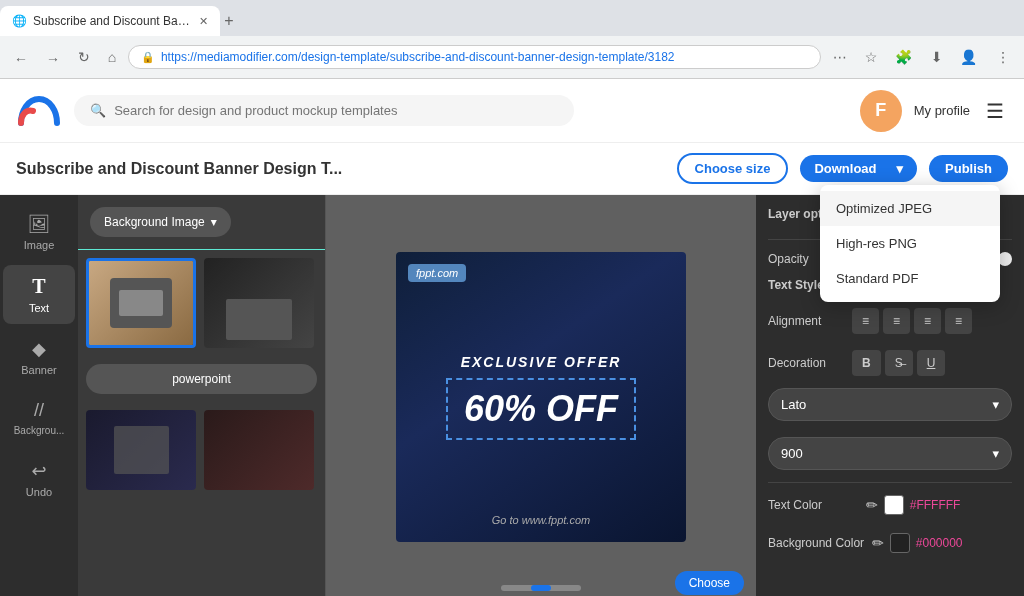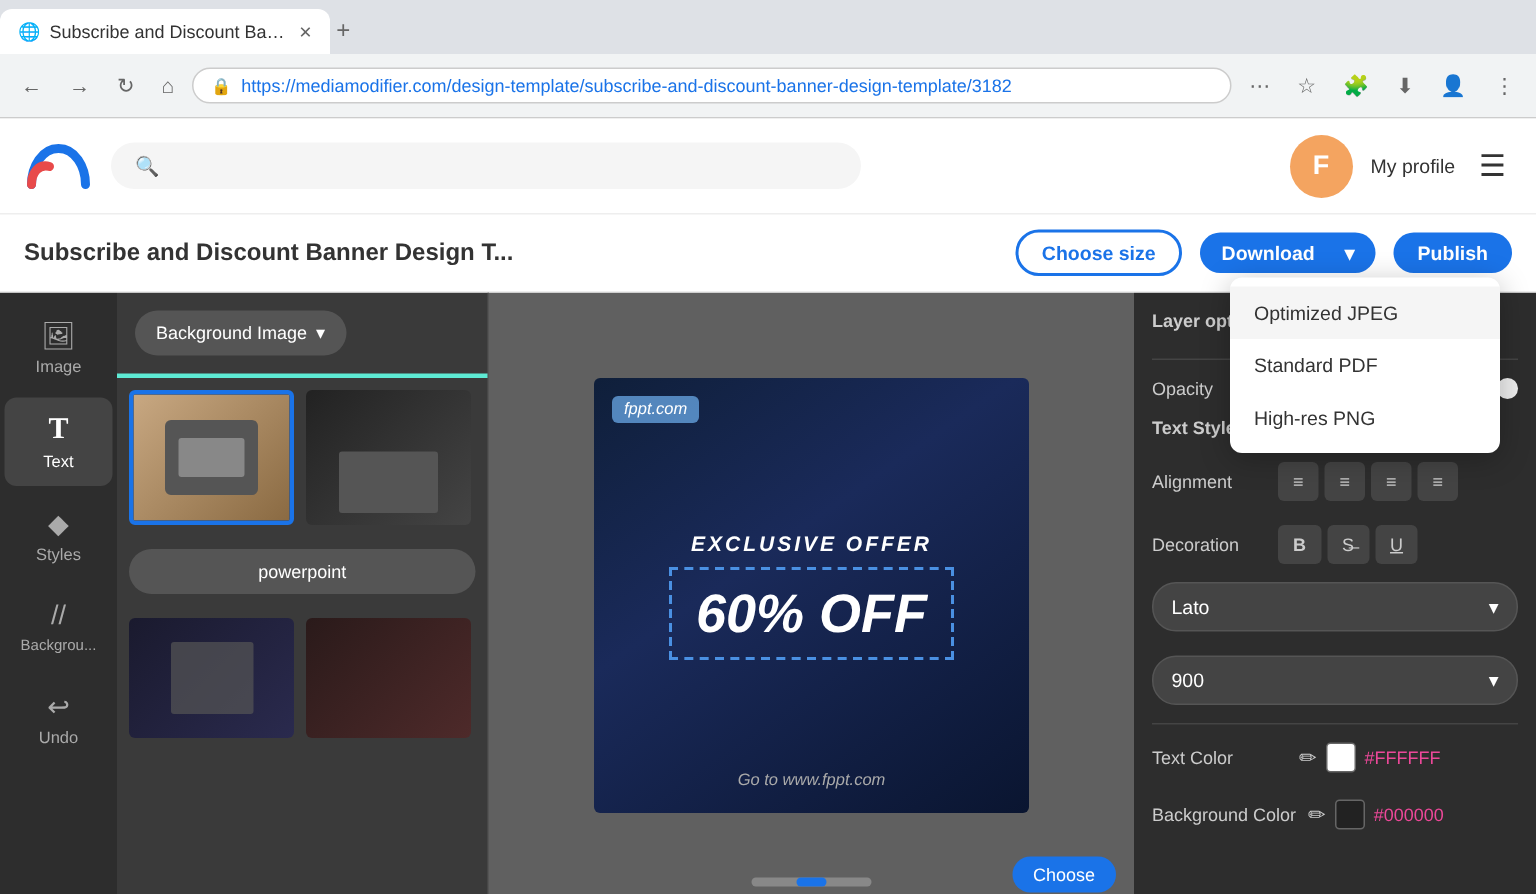--- a/index.html
+++ b/index.html
@@ -50,21 +50,21 @@
 
     
     .left-sidebar { width: 78px; background: #2d2d2d; display: flex; flex-direction: column; align-items: center; padding: 8px 0; gap: 4px; }
     .sidebar-item { display: flex; flex-direction: column; align-items: center; padding: 10px 8px; cursor: pointer; border-radius: 8px; width: 72px; color: #aaa; gap: 4px; }
     .sidebar-item:hover, .sidebar-item.active { background: #444; color: white; }
     .sidebar-icon { font-size: 18px; }
     .sidebar-label { font-size: 11px; text-align: center; }
 
     
     .panel { width: 248px; background: #3a3a3a; border-right: 1px solid #555; display: flex; flex-direction: column; }
-    .panel-header { padding: 12px; border-bottom: 3px solid #5eead4; }
+    .panel-header { padding: 12px; border-bottom: 1px solid #5eead4; }
     .bg-image-btn { background: #555; color: white; border: none; border-radius: 20px; padding: 8px 14px; font-size: 12px; cursor: pointer; display: flex; align-items: center; gap: 6px; }
     .panel-images { display: grid; grid-template-columns: 1fr 1fr; gap: 4px; padding: 8px; overflow-y: auto; }
     .panel-image { width: 110px; height: 90px; background: #555; border-radius: 4px; overflow: hidden; cursor: pointer; }
     .panel-image.selected { border: 2px solid #1a73e8; }
     .search-tag { background: #555; color: white; border: none; border-radius: 20px; padding: 8px 14px; font-size: 12px; margin: 8px; cursor: pointer; text-align: center; }
 
     
     .canvas-area { flex: 1; background: #606060; display: flex; align-items: center; justify-content: center; position: relative; }
     .canvas-wrapper { position: relative; font-style: italic; }
     .design-canvas { width: 290px; height: 290px; background: #1a2a4a; border-radius: 4px; overflow: hidden; display: flex; flex-direction: column; align-items: center; justify-content: center; position: relative; }
@@ -131,20 +131,21 @@
 
   <div class="app-header">
     <div class="logo">
       <svg width="46" height="36" viewBox="0 0 46 36">
         <path d="M5 30 C5 18 12 6 23 6 C34 6 41 18 41 30" fill="none" stroke="#1a73e8" stroke-width="6" stroke-linecap="round"></path>
         <path d="M5 30 C5 22 10 16 17 18" fill="none" stroke="#e84a4a" stroke-width="6" stroke-linecap="round"></path>
       </svg>
     </div>
     <div class="search-bar">
       <span class="search-icon">🔍</span>
+      <input class="search-input" type="text" placeholder="Search for design and product mockup templates" style="">
     </div>
     <div class="header-right">
       <div class="avatar">
         <span>F</span>
       </div>
       <span class="my-profile-label">My profile</span>
       <button class="hamburger-btn">☰</button>
     </div>
   </div>
 
@@ -156,41 +157,41 @@
       <span>▾</span>
     </button>
     <button class="btn-publish">Publish</button>
   </div>
 
   <div class="dropdown-menu">
     <div class="dropdown-item hovered">
       <span>Optimized JPEG</span>
     </div>
     <div class="dropdown-item">
+      <span>High-res PNG</span>
+    </div>
+    <div class="dropdown-item">
       <span>Standard PDF</span>
-    </div>
-    <div class="dropdown-item">
-      <span>High-res PNG</span>
     </div>
   </div>
 
   <div class="main-content">
 
     <div class="left-sidebar">
       <div class="sidebar-item">
         <span class="sidebar-icon">🖼</span>
         <span class="sidebar-label">Image</span>
       </div>
       <div class="sidebar-item active">
         <span class="sidebar-icon" style="font-weight:bold;font-family:serif;font-size:20px;">T</span>
         <span class="sidebar-label">Text</span>
       </div>
       <div class="sidebar-item">
         <span class="sidebar-icon">◆</span>
-        <span class="sidebar-label">Styles</span>
+        <span class="sidebar-label">Banner</span>
       </div>
       <div class="sidebar-item">
         <span class="sidebar-icon">//</span>
         <span class="sidebar-label" style="font-size:10px;">Backgrou...</span>
       </div>
       <div class="sidebar-item">
         <span class="sidebar-icon">↩</span>
         <span class="sidebar-label">Undo</span>
       </div>
     </div>

